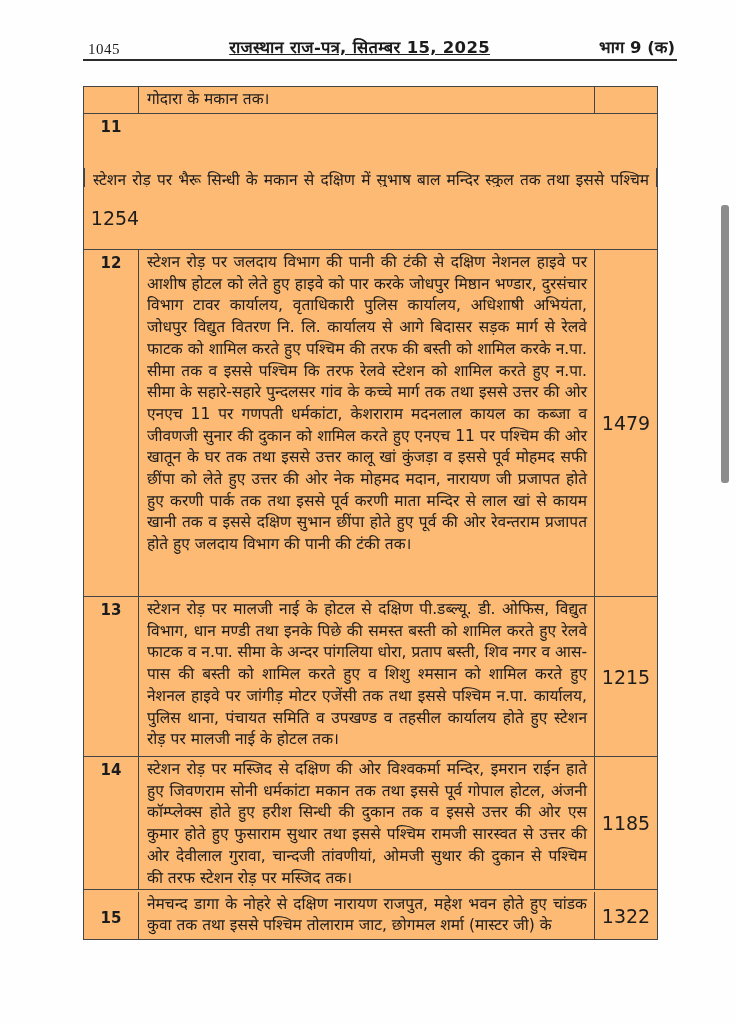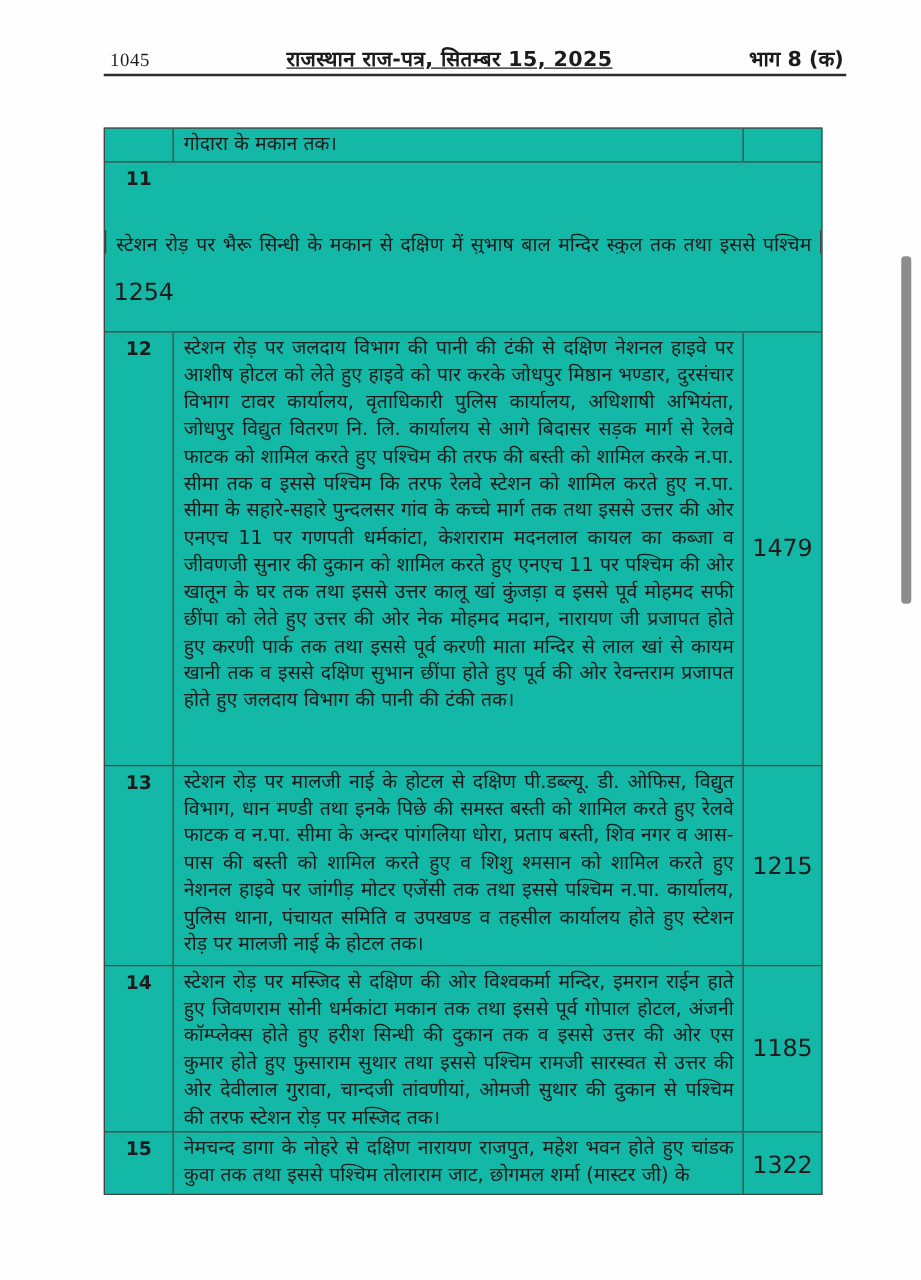--- a/index.html
+++ b/index.html
@@ -49,27 +49,27 @@
     font-size: 16.5px;
     font-weight: bold;
     padding-right: 2px;
     white-space: nowrap;
   }
 
   
   .gz-table {
     position: absolute;
     left: 83px;
-    top: 102px;
+    top: 86px;
     width: 575px;
     height: 854px;
     border: 1.5px solid #454545;
     box-sizing: border-box;
     overflow: hidden;
-    background: #14b8a6;
+    background: #fdba74;
   }
   .gz-row {
     display: flex;
     box-sizing: border-box;
     border-top: 1.5px solid #454545;
     overflow: hidden;
   }
   .gz-row:first-child { border-top: none; }
   .cell-sn {
     width: 54px;
@@ -100,42 +100,42 @@
     justify-content: center;
     font-size: 19px;
     box-sizing: border-box;
   }
   
   .r0  { height: 26px; }
   .r1  { height: 136px; flex-direction: column; }
   .r2  { height: 347px; }
   .r3  { height: 160px; }
   .r4  { height: 133px; }
-  .r5  { height: 52.5px; }
+  .r5  { height: 52.5px; align-items: center; }
 
   
   .scan-bar {
     position: absolute;
     left: 721px;
     top: 205px;
     width: 8px;
     height: 278px;
     background: #8d8d8d;
     border-radius: 3px;
   }
 </style>
 </head>
 <body>
 
 <div class="page">
 
   <div class="running-header">
     <span class="hdr-pageno">1045</span>
     <span class="hdr-title">राजस्थान राज-पत्र, सितम्बर 15, 2025</span>
-    <span class="hdr-part">भाग 8 (क)</span>
+    <span class="hdr-part">भाग 9 (क)</span>
   </div>
 
   <div class="gz-table">
 
     <div class="gz-row r0">
       <div class="cell-sn"></div>
       <div class="cell-text">गोदारा के मकान तक।</div>
       <div class="cell-val"></div>
     </div>
 

